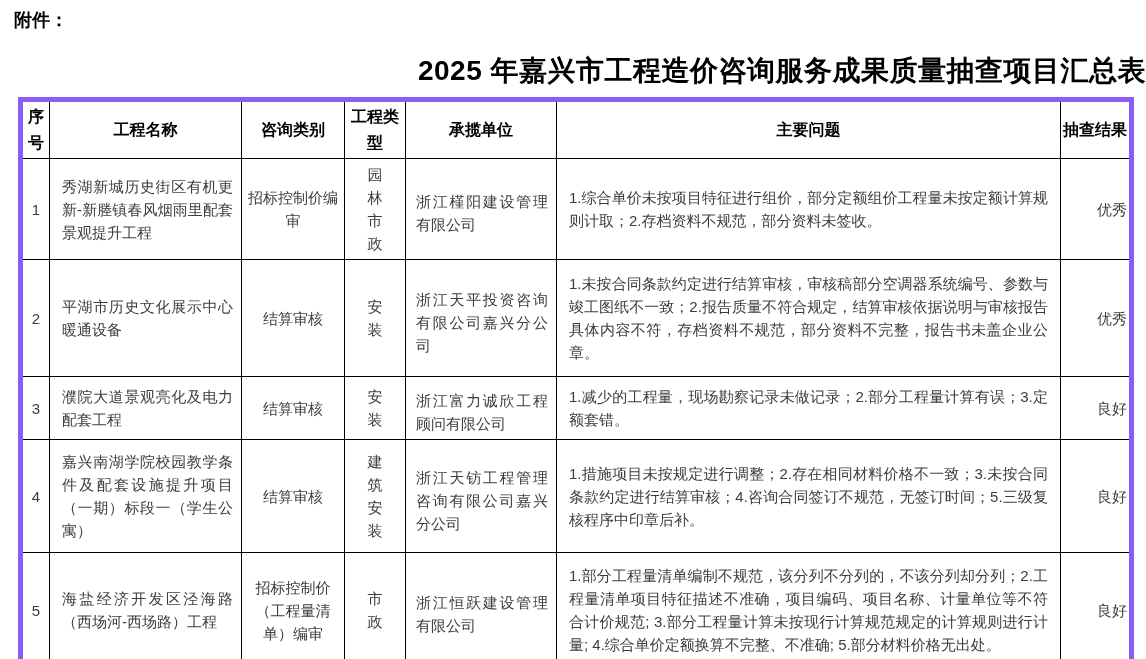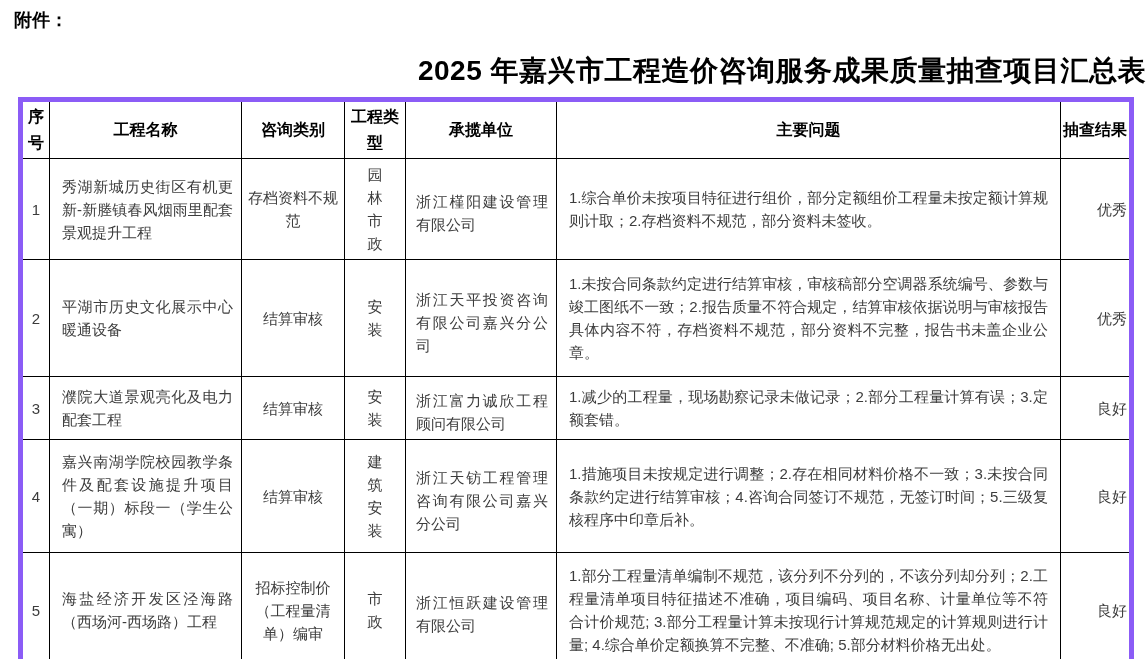--- a/index.html
+++ b/index.html
@@ -87,21 +87,21 @@
         <th>工程类型</th>
         <th>承揽单位</th>
         <th>主要问题</th>
         <th>抽查结果</th>
       </tr>
     </thead>
     <tbody>
       <tr class="row-1">
         <td class="c-serial">1</td>
         <td class="c-name">秀湖新城历史街区有机更新-新塍镇春风烟雨里配套景观提升工程</td>
-        <td class="c-cat">存档资料不规范</td>
+        <td class="c-cat">招标控制价编审</td>
         <td class="c-type">园林市政</td>
         <td class="c-unit">浙江槿阳建设管理有限公司</td>
         <td class="c-issues">1.综合单价未按项目特征进行组价，部分定额组价工程量未按定额计算规则计取；2.存档资料不规范，部分资料未签收。</td>
         <td class="c-result">优秀</td>
       </tr>
       <tr class="row-2">
         <td class="c-serial">2</td>
         <td class="c-name">平湖市历史文化展示中心暖通设备</td>
         <td class="c-cat">结算审核</td>
         <td class="c-type">安装</td>

